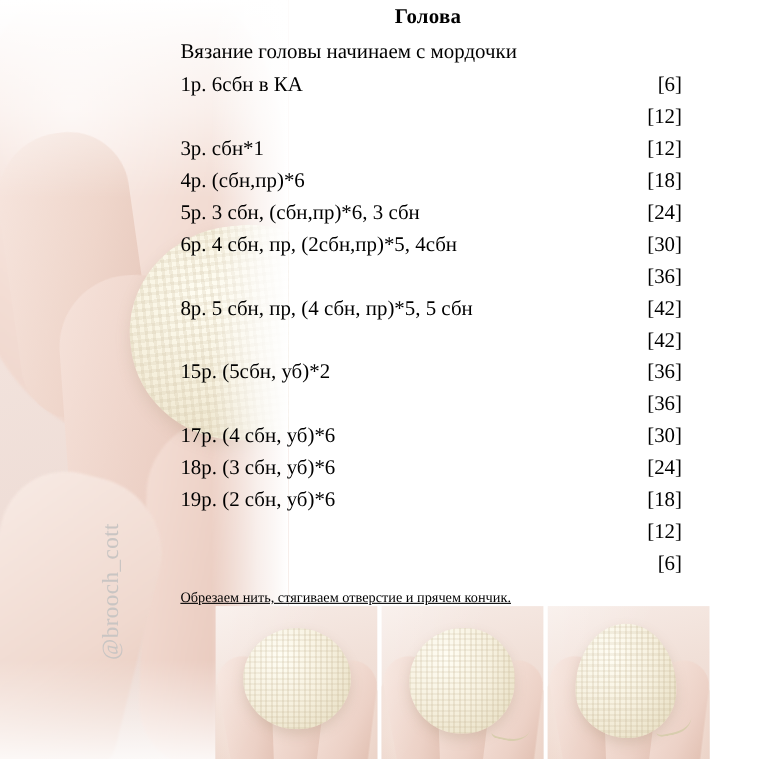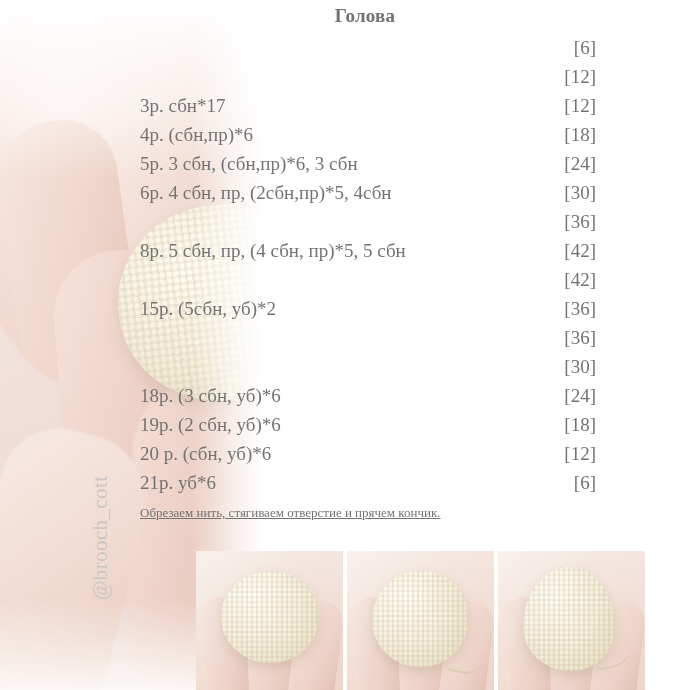--- a/index.html
+++ b/index.html
@@ -124,24 +124,24 @@
     font-family: "Liberation Serif", serif;
     font-size: 21px;
     color: #c9c5c3;
     letter-spacing: 0.4px;
     white-space: nowrap;
   }
 
   
   .pattern {
     position: absolute;
-    left: 140px;
+    left: 164px;
     top: 0;
     width: 462px;
-    color: #737373;
+    color: #000000;
   }
   .pattern-title {
     text-align: center;
     font-weight: bold;
     font-size: 19px;
     margin-top: 5px;
     margin-bottom: 6px;
     letter-spacing: 0.2px;
     padding-right: 12px;
   }
@@ -268,32 +268,34 @@
 
   <div class="shade-top"></div>
   <div class="shade-right"></div>
   <div class="shade-bottom"></div>
 </div>
 
 <div class="watermark">@brooch_cott</div>
 
 <div class="pattern">
   <div class="pattern-title">Голова</div>
+  <div class="intro-line">Вязание головы начинаем с мордочки</div>
 
   <div class="rows">
     <div class="row-line">
+      <span class="row-text">1р. 6сбн в КА</span>
       <span class="row-spacer"></span>
       <span class="row-count">[6]</span>
     </div>
     <div class="row-line">
       <span class="row-spacer"></span>
       <span class="row-count">[12]</span>
     </div>
     <div class="row-line">
-      <span class="row-text">3р. сбн*17</span>
+      <span class="row-text">3р. сбн*1</span>
       <span class="row-spacer"></span>
       <span class="row-count">[12]</span>
     </div>
     <div class="row-line">
       <span class="row-text">4р. (сбн,пр)*6</span>
       <span class="row-spacer"></span>
       <span class="row-count">[18]</span>
     </div>
     <div class="row-line">
       <span class="row-text">5р. 3 сбн, (сбн,пр)*6, 3 сбн</span>
@@ -321,40 +323,39 @@
     <div class="row-line">
       <span class="row-text">15р. (5сбн, уб)*2</span>
       <span class="row-spacer"></span>
       <span class="row-count">[36]</span>
     </div>
     <div class="row-line">
       <span class="row-spacer"></span>
       <span class="row-count">[36]</span>
     </div>
     <div class="row-line">
+      <span class="row-text">17р. (4 сбн, уб)*6</span>
       <span class="row-spacer"></span>
       <span class="row-count">[30]</span>
     </div>
     <div class="row-line">
       <span class="row-text">18р. (3 сбн, уб)*6</span>
       <span class="row-spacer"></span>
       <span class="row-count">[24]</span>
     </div>
     <div class="row-line">
       <span class="row-text">19р. (2 сбн, уб)*6</span>
       <span class="row-spacer"></span>
       <span class="row-count">[18]</span>
     </div>
     <div class="row-line">
-      <span class="row-text">20 р. (сбн, уб)*6</span>
       <span class="row-spacer"></span>
       <span class="row-count">[12]</span>
     </div>
     <div class="row-line">
-      <span class="row-text">21р. уб*6</span>
       <span class="row-spacer"></span>
       <span class="row-count">[6]</span>
     </div>
   </div>
 
   <div class="outro">Обрезаем нить, стягиваем отверстие и прячем кончик.</div>
 </div>
 
 <div class="photo-strip">
   <div class="photo-cell cell-1">

